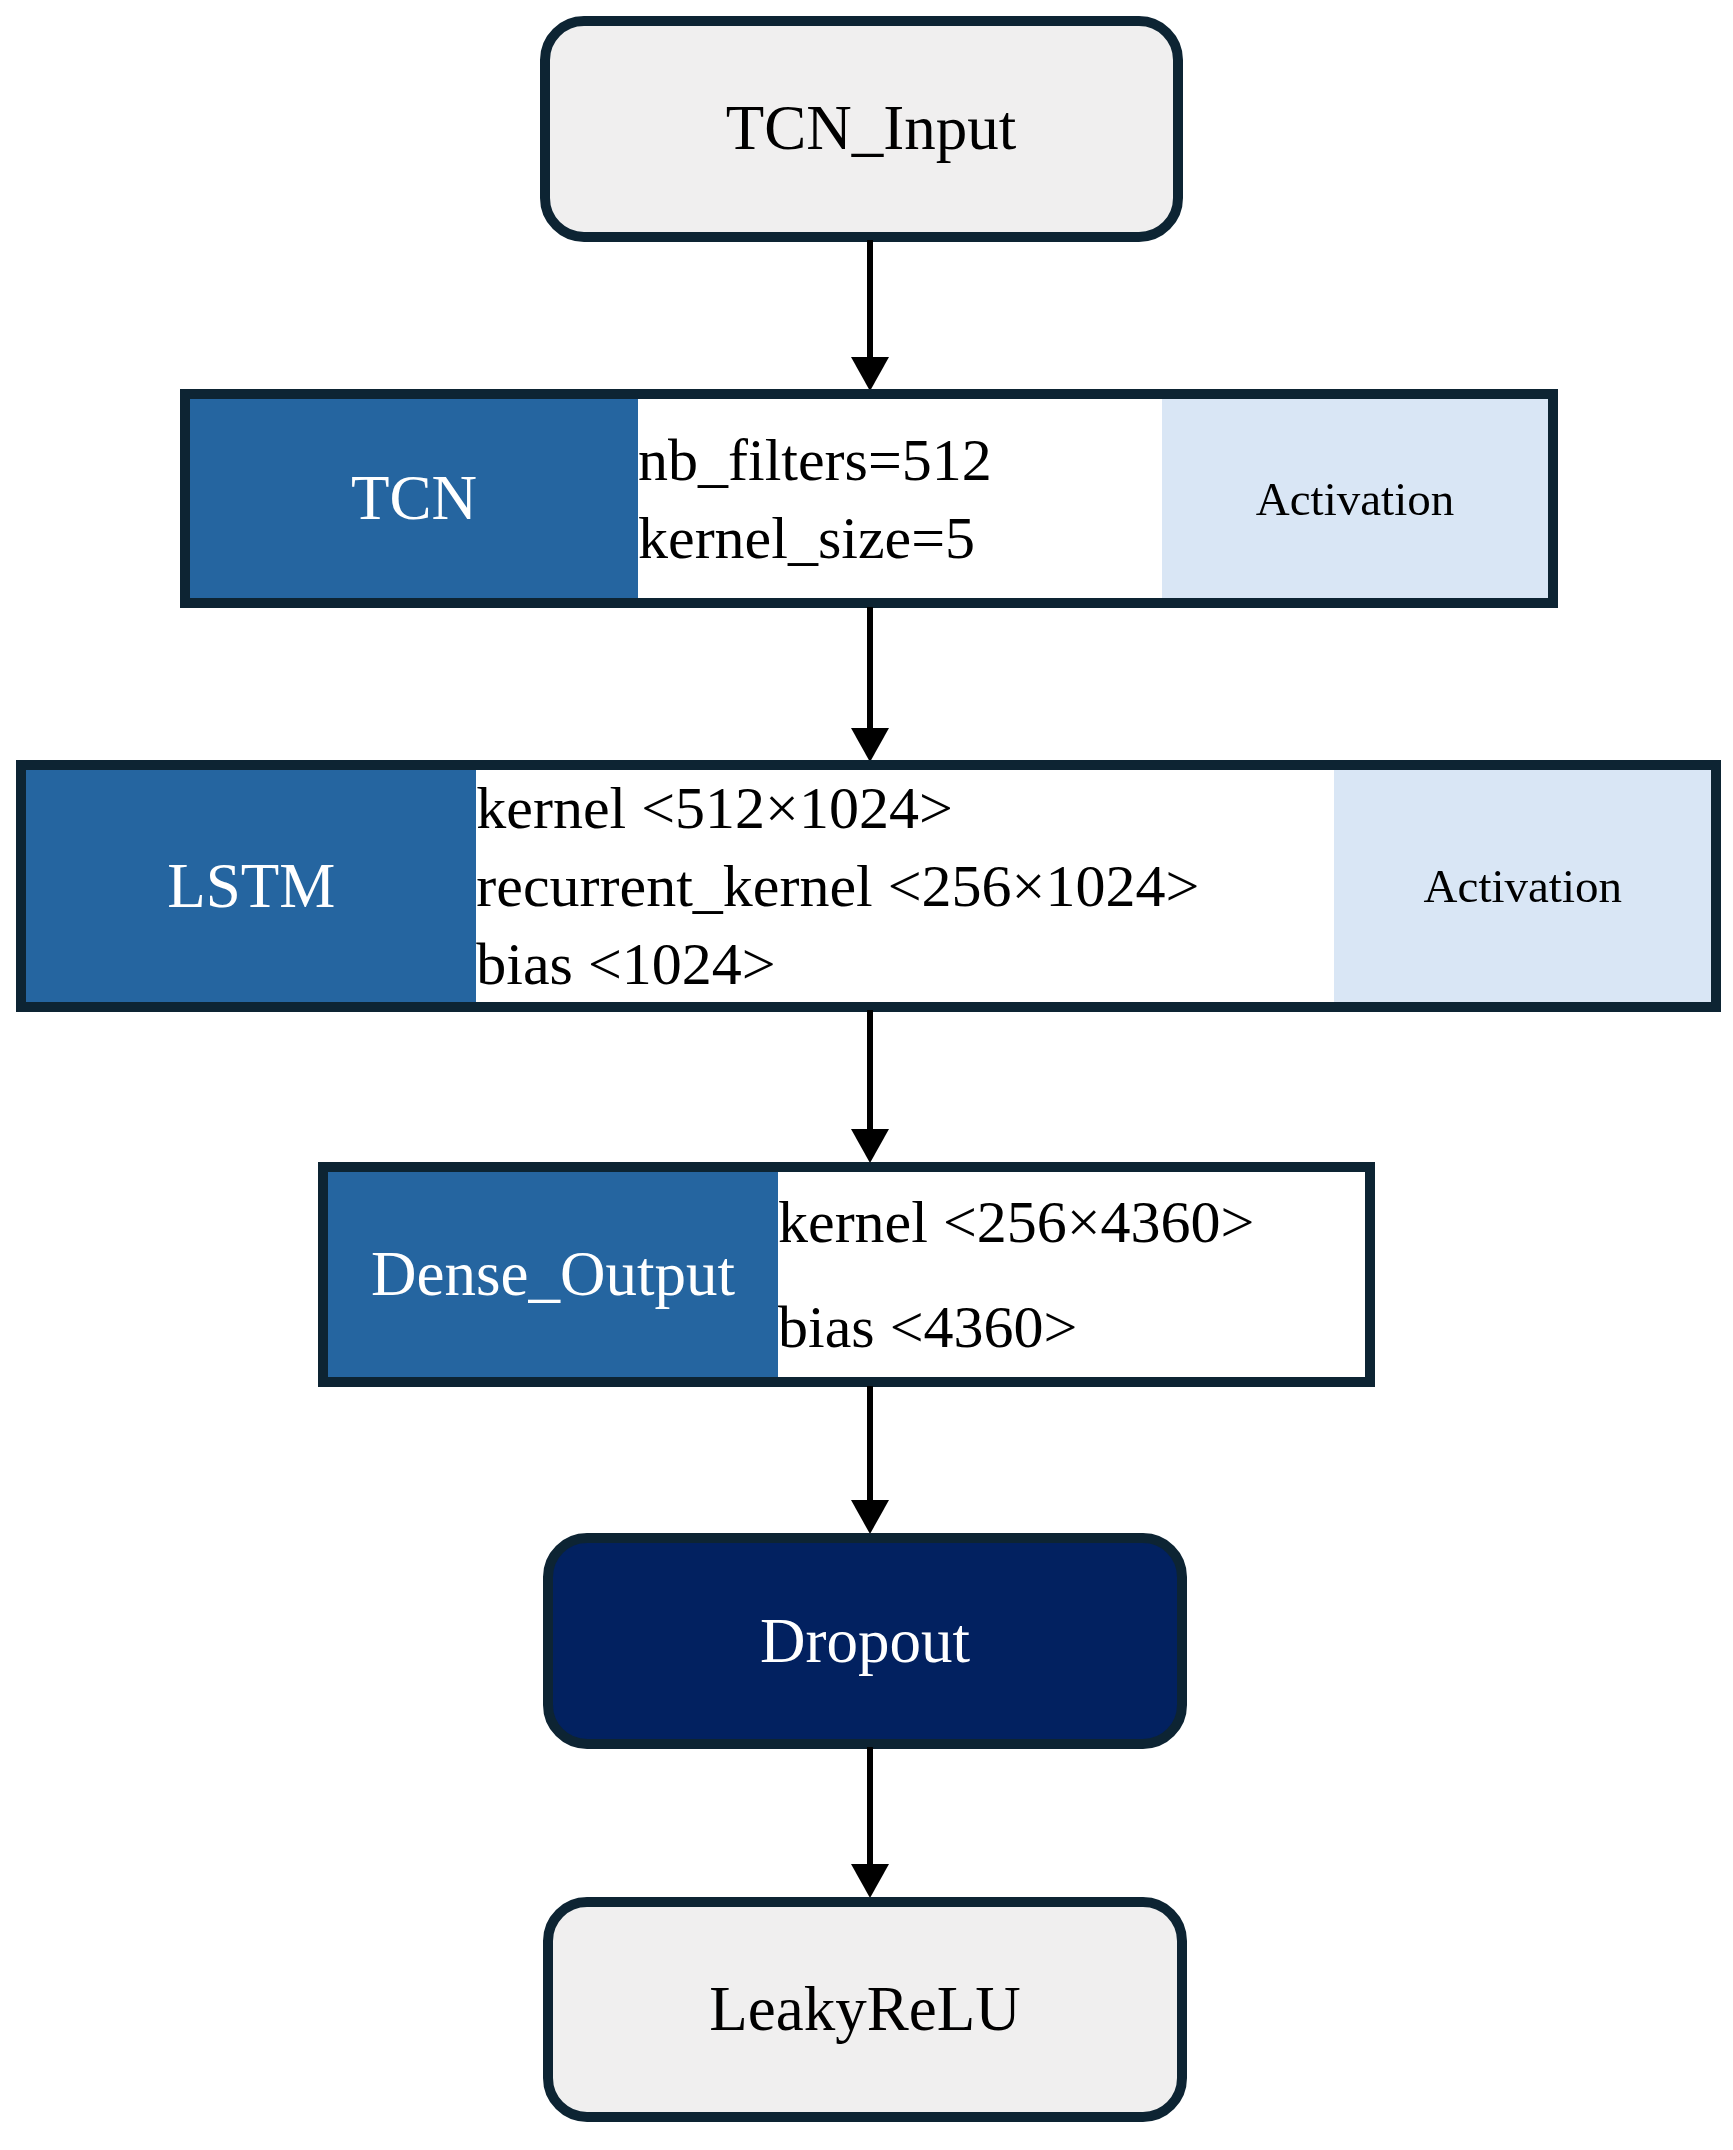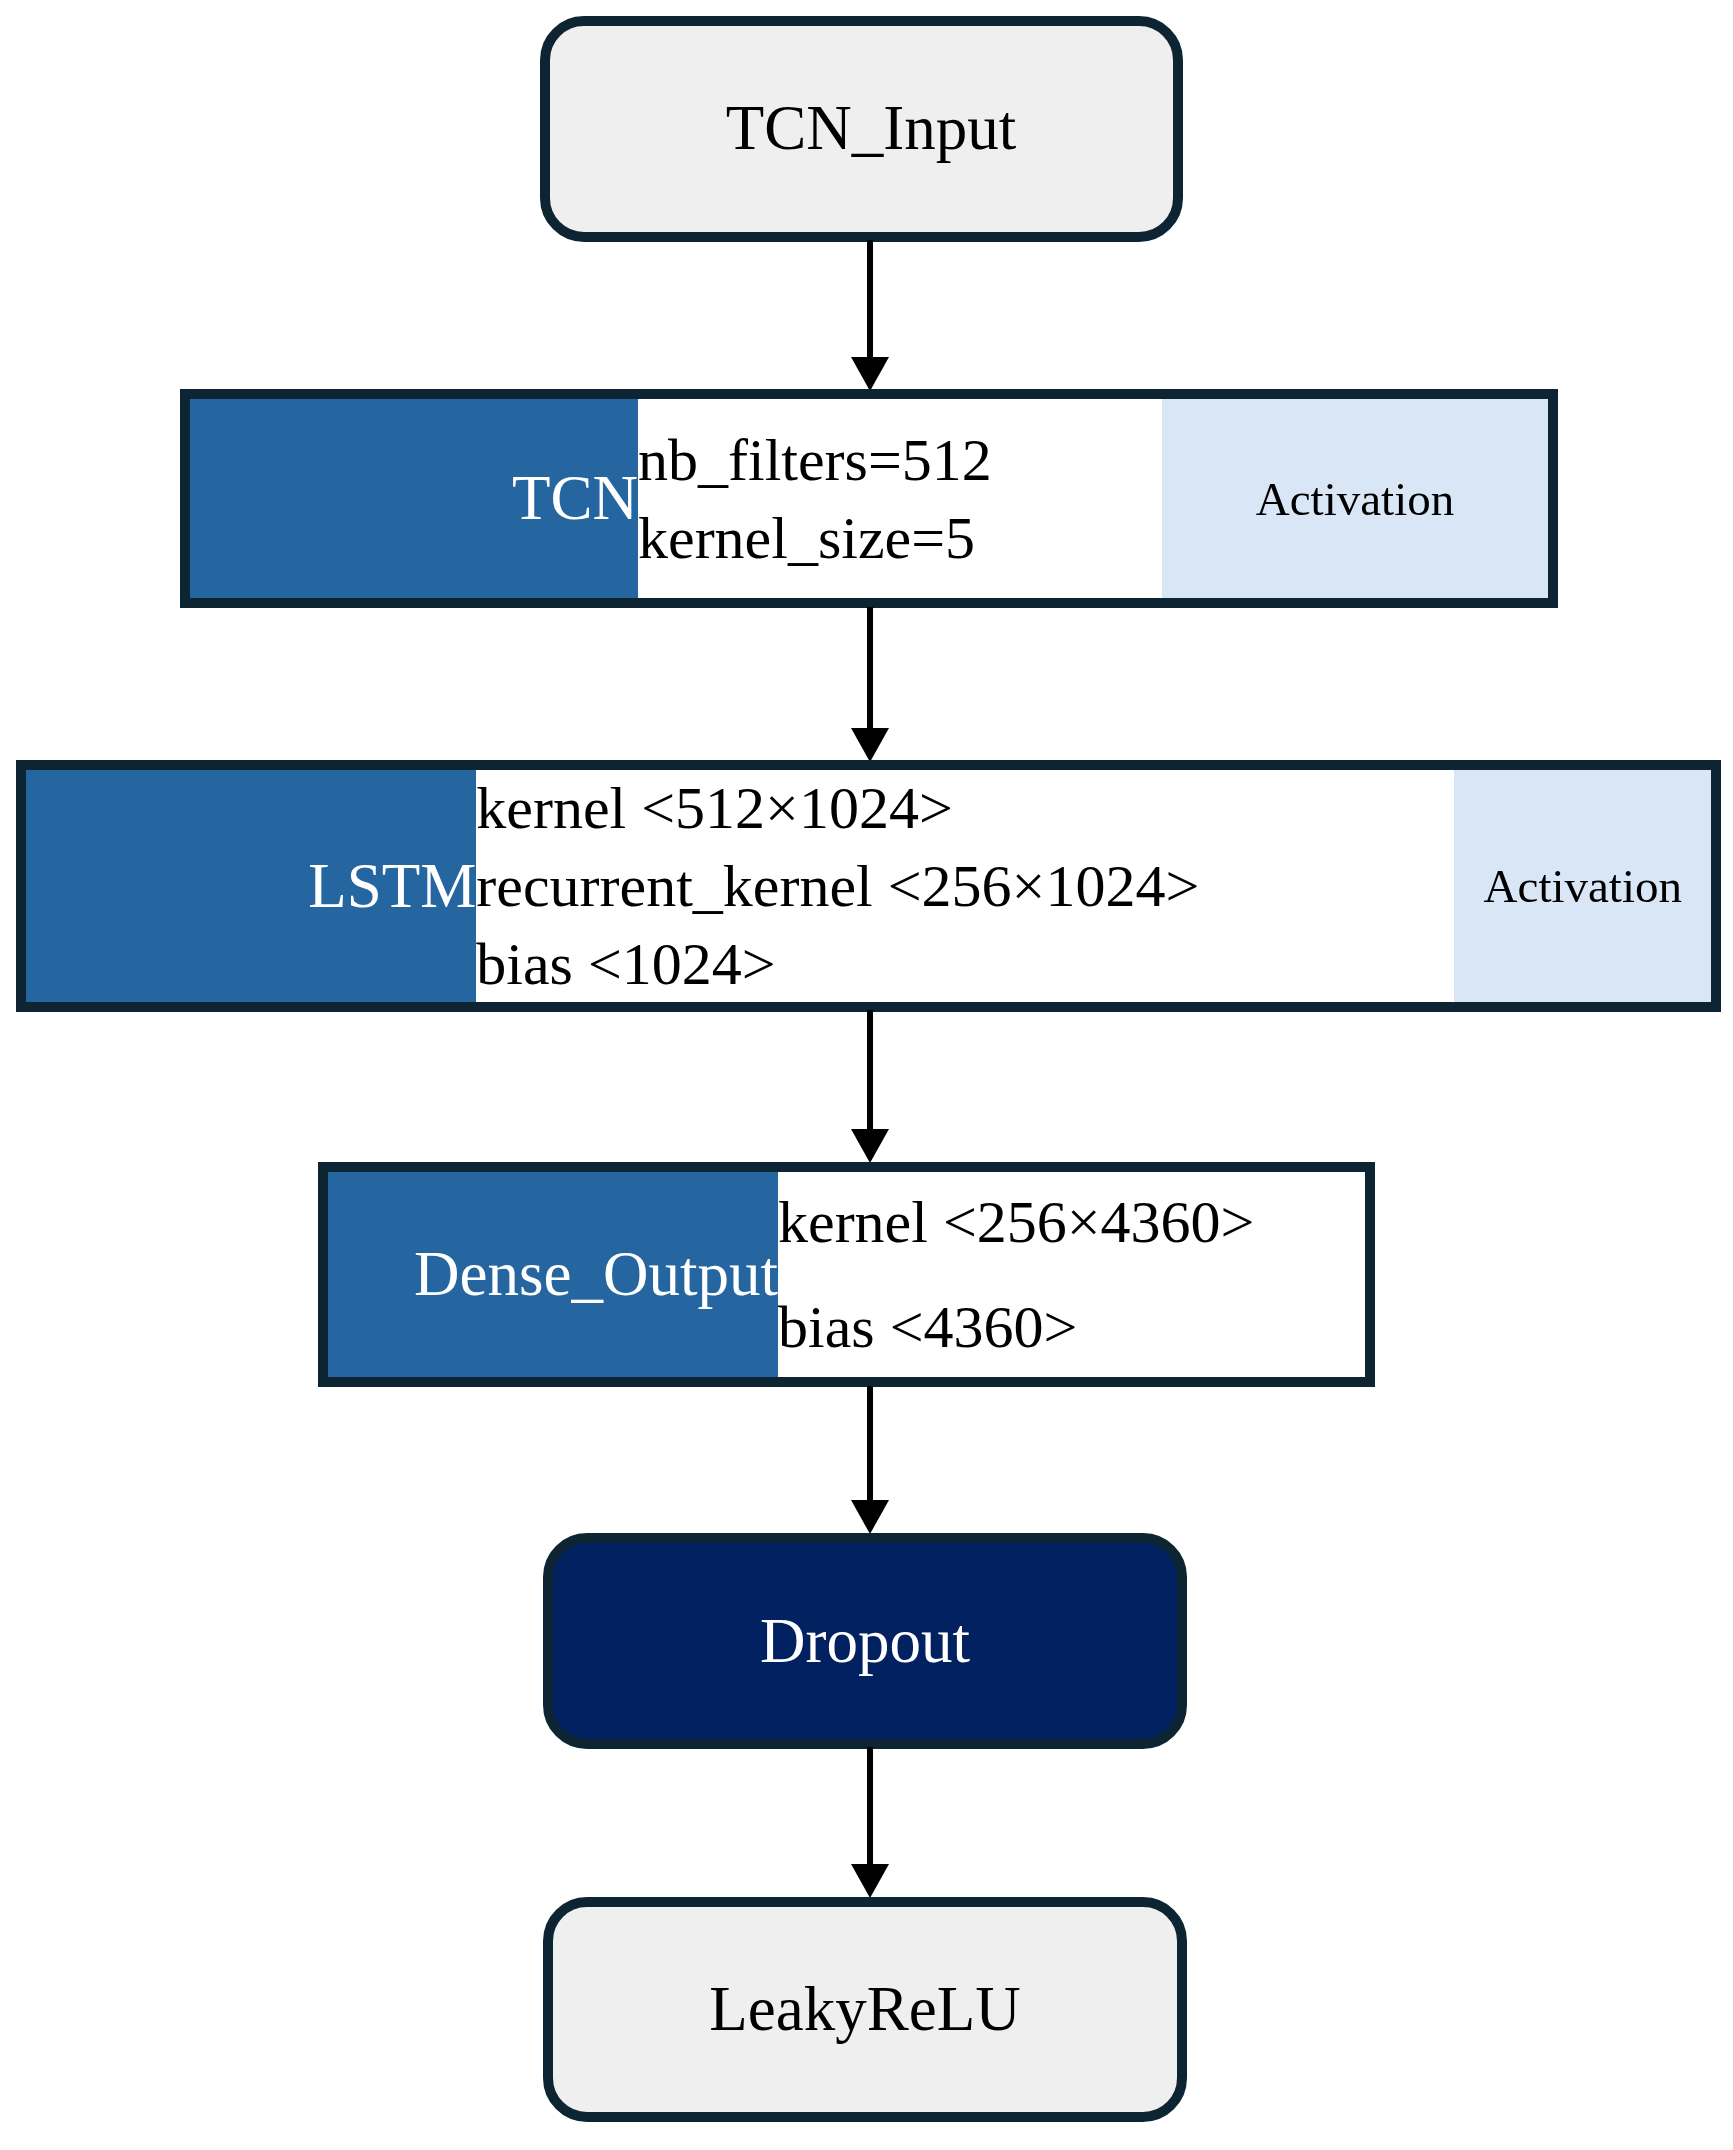--- a/index.html
+++ b/index.html
@@ -50,21 +50,21 @@
   #row-dense { left: 318px; top: 1162px; width: 1057px; height: 225px; }
 
   .sec {
     display: flex;
     align-items: center;
     height: 100%;
   }
   .sec-label {
     background: var(--blue, #2565a0);
     color: #ffffff;
-    justify-content: flex-end;
+    justify-content: center;
     font-size: 63px;
     text-align: center;
   }
   .sec-params {
     background: #ffffff;
     flex-direction: column;
     align-items: flex-start;
     justify-content: center;
     font-size: 60px;
     line-height: 1.3;
@@ -72,21 +72,21 @@
   .sec-params span { display: block; white-space: nowrap; }
   .sec-act {
     background: var(--lightblue, #d9e6f5);
     justify-content: center;
     font-size: 47px;
   }
   #row-tcn  .sec-label  { width: 448px; }
   #row-tcn  .sec-params { width: 524px; }
   #row-tcn  .sec-act    { flex: 1; }
   #row-lstm .sec-label  { width: 450px; }
-  #row-lstm .sec-params { width: 978px; }
+  #row-lstm .sec-params { width: 858px; }
   #row-lstm .sec-act    { flex: 1; }
   #row-dense .sec-label  { width: 450px; }
   #row-dense .sec-params { flex: 1; gap: 27px; }
 
   
   .arrow {
     position: absolute;
     left: 870px;
     transform: translateX(-50%);
     display: flex;

